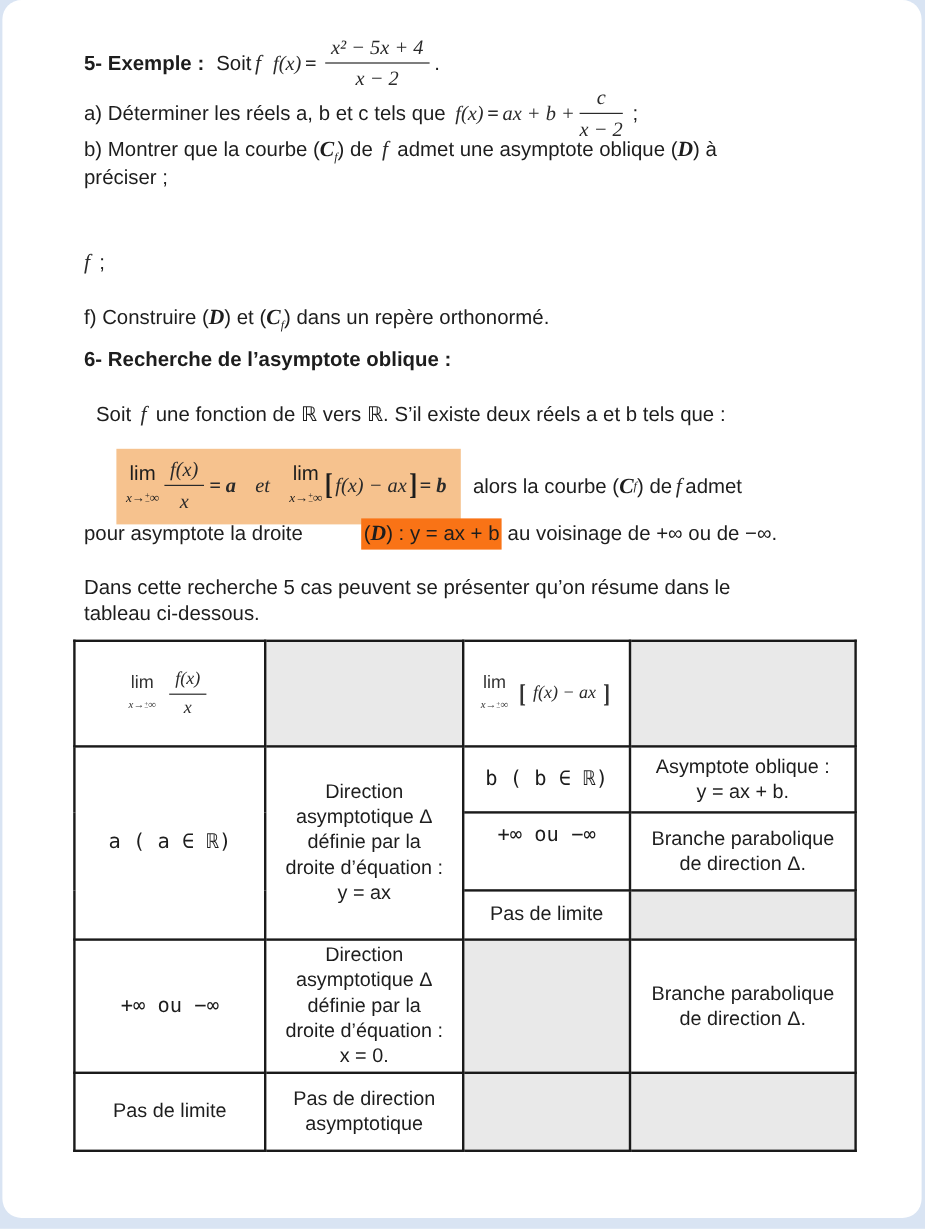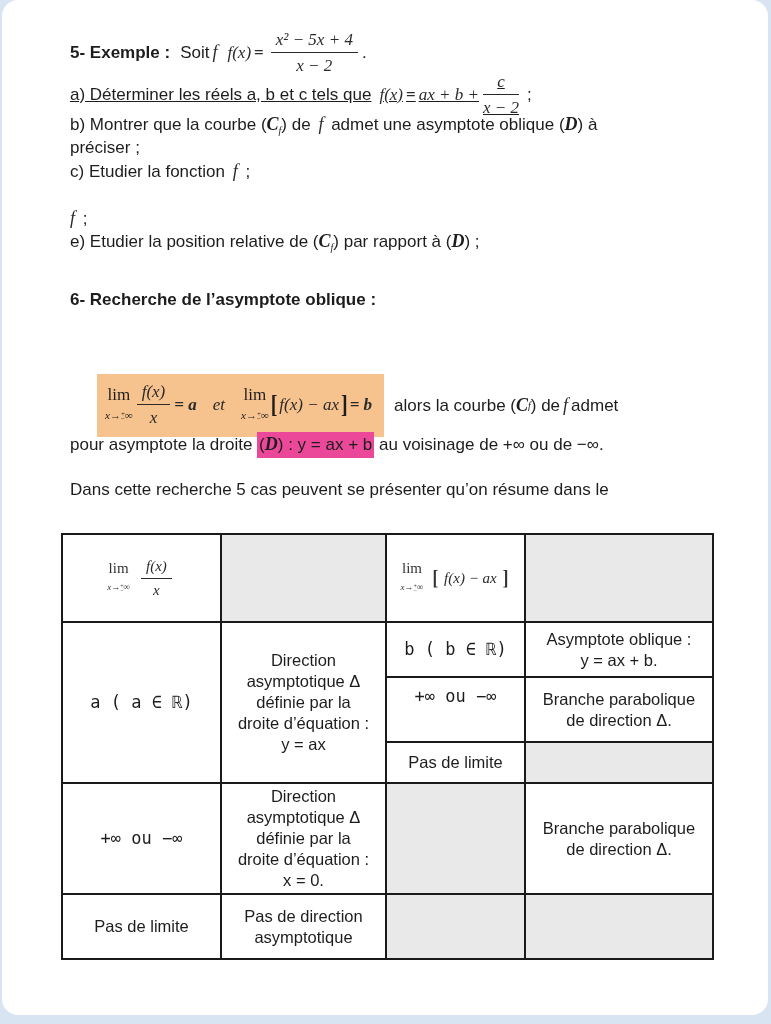--- a/index.html
+++ b/index.html
@@ -22,26 +22,26 @@
   .op { font-family:"Liberation Serif","DejaVu Serif",serif; font-style:normal; font-weight:bold; color:#2a2a2a; }
   .fi { font-family:"Liberation Serif","DejaVu Serif",serif; font-style:italic; font-size:18px; color:#2a2a2a; margin:0 3px; }
   .scr { font-family:"Liberation Serif","DejaVu Serif",serif; font-style:italic; font-weight:bold; font-size:18px; color:#1d1d1d; }
   .scr-sub { font-family:"Liberation Serif","DejaVu Serif",serif; font-style:italic; font-size:10px; vertical-align:-4px; }
   .frac { display:inline-block; text-align:center; vertical-align:middle; margin:0 4px; }
   .frac .num { display:block; border-bottom:1.6px solid #2a2a2a; padding:0 5px 1px; }
   .frac .den { display:block; padding-top:1px; }
   .flexline { display:flex; align-items:center; }
   
   .lim { display:inline-block; text-align:center; vertical-align:middle; font-style:normal; }
-  .lim .lw { display:block; font-family:Liberation Serif, serif; font-style:normal; }
+  .lim .lw { display:block; font-family:Liberation Sans, sans-serif; font-style:normal; }
   .lim .ls { display:block; font-family:"Liberation Serif","DejaVu Serif",serif; font-style:italic; font-size:11px; margin-top:-2px; }
   .pm { display:inline-block; vertical-align:-2px; }
   .pm span { display:block; font-size:7px; line-height:5px; font-style:normal; }
   .brk { font-weight:bold; font-style:normal; font-family:"Liberation Serif","DejaVu Serif",serif; display:inline-block; transform:scaleY(1.25); font-size:20px; margin:0 2px; }
-  .hl { background:#ec4899; }
+  .hl { background:#f97316;margin-left:44px; }
   .hlbox { background:#f6c28e; display:inline-flex; align-items:center; padding:6px 12px 8px 8px; }
   
   table { border-collapse:collapse; table-layout:fixed; }
   td { border:2px solid #1a1a1a; text-align:center; vertical-align:middle; font-size:16.5px; line-height:21px; padding:2px; }
   td.gray { background:#e9e9e9; }
   td .ln { display:block; }
   .cell-math { font-family:"DejaVu Sans Mono","DejaVu Sans",monospace; font-size:17px; }
   .thf { display:flex; align-items:center; justify-content:center; gap:7px; color:#333; font-size:15px; }
   .thf .m { font-size:15px; }
 </style>
@@ -56,61 +56,61 @@
     <span class="fi">f</span>
     <span class="m" style="margin-left:7px;">f(x)</span>
     <span class="op" style="margin:0 3px;">=</span>
     <span class="frac m">
       <span class="num">x² − 5x + 4</span>
       <span class="den">x − 2</span>
     </span>
     <span>.</span>
   </div>
 
-  <div class="b flexline" style="top:72px; height:44px;text-decoration:underline;">
+  <div class="b flexline" style="top:72px; height:44px;">
     <span>a) Déterminer les réels a, b et c tels que</span>
     <span class="m" style="margin-left:8px;">f(x)</span>
     <span class="op" style="margin:0 3px;">=</span>
     <span class="m">ax + b +</span>
     <span class="frac m">
       <span class="num">c</span>
       <span class="den">x − 2</span>
     </span>
     <span style="margin-left:4px;">;</span>
   </div>
 
   <div class="b" style="top:113px;">
     <span>b) Montrer que la courbe (</span><span class="scr">C</span><span class="scr-sub">f</span><span>) de</span>
     <span class="fi">f</span>
     <span>admet une asymptote oblique (</span><span class="scr">D</span><span>) à</span>
   </div>
   <div class="b" style="top:136px;text-align:right;">
     <span>préciser ;</span>
   </div>
 
-  <div class="b" style="top:160px;">
-    <span>c) Etudier la fonction</span>
-    <span class="fi">f</span>
-    <span>;</span>
-  </div>
 
   <div class="b" style="top:207px;">
     <span class="fi" style="margin-left:0;">f</span>
     <span>;</span>
   </div>
 
-  <div class="b" style="top:230px;">
-    <span>e) Etudier la position relative de (</span><span class="scr">C</span><span class="scr-sub">f</span><span>)  par rapport à (</span><span class="scr">D</span><span>) ;</span>
-  </div>
-
+
+  <div class="b" style="top:253px;">
+    <span>f) Construire (</span><span class="scr">D</span><span>)  et  (</span><span class="scr">C</span><span class="scr-sub">f</span><span>) dans un repère orthonormé.</span>
+  </div>
 
   <div class="b bold" style="top:288px;text-align:center;">
     <span>6- Recherche de l’asymptote oblique :</span>
   </div>
 
+  <div class="b" style="top:334px; left:78px;">
+    <span>Soit</span>
+    <span class="fi">f</span>
+    <span>une fonction de  ℝ vers ℝ. S’il existe deux réels a et b tels que :</span>
+  </div>
 
   <div class="b flexline" style="top:374px; left:95px;">
     <span class="hlbox">
       <span class="lim">
         <span class="lw" style="font-size:17px;">lim</span>
         <span class="ls"><span>x→</span><span class="pm"><span>+</span><span>−</span></span><span>∞</span></span>
       </span>
       <span class="frac m">
         <span class="num">f(x)</span>
         <span class="den">x</span>
@@ -134,20 +134,23 @@
     <span>admet</span>
   </div>
 
   <div class="b" style="top:433px;">
     <span>pour asymptote la droite </span><span class="hl" style="padding:3px 2px 4px;"><span>(</span><span class="scr">D</span><span>) : y = ax + b</span></span><span> au voisinage de +∞ ou de −∞.</span>
   </div>
 
   <div class="b" style="top:478px;">
     <span>Dans cette recherche 5 cas peuvent se présenter qu’on résume dans le</span>
   </div>
+  <div class="b" style="top:500px;">
+    <span>tableau ci-dessous.</span>
+  </div>
 
   <table style="position:absolute; left:59px; top:533px;">
     <colgroup>
         <col style="width:159px">
         <col style="width:165px">
         <col style="width:139px">
         <col style="width:188px">
       </colgroup>
     <tbody>
         <tr style="height:88px">

